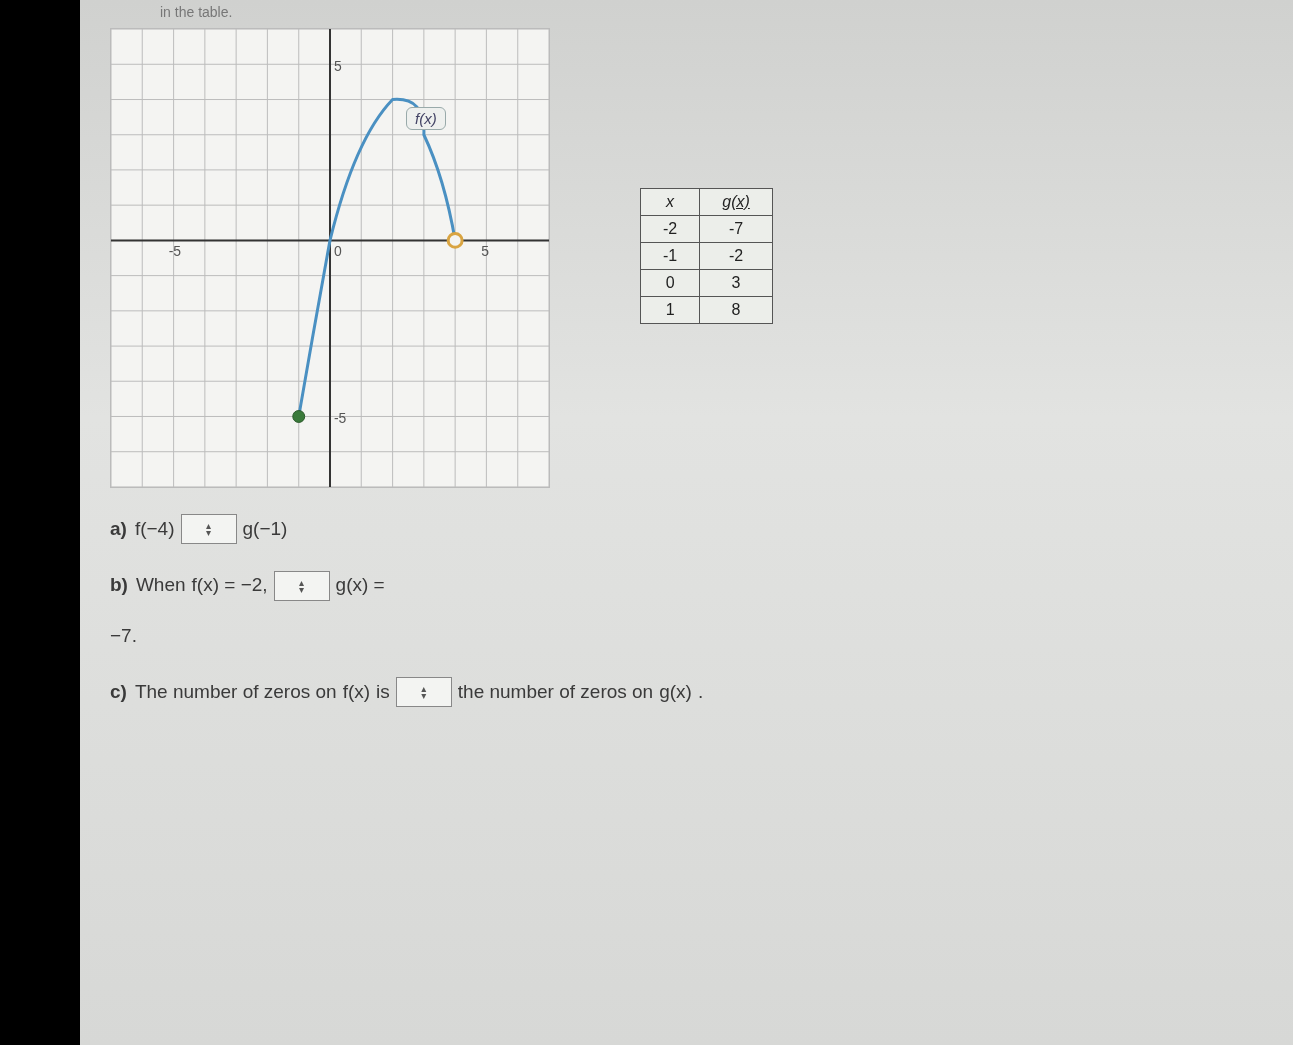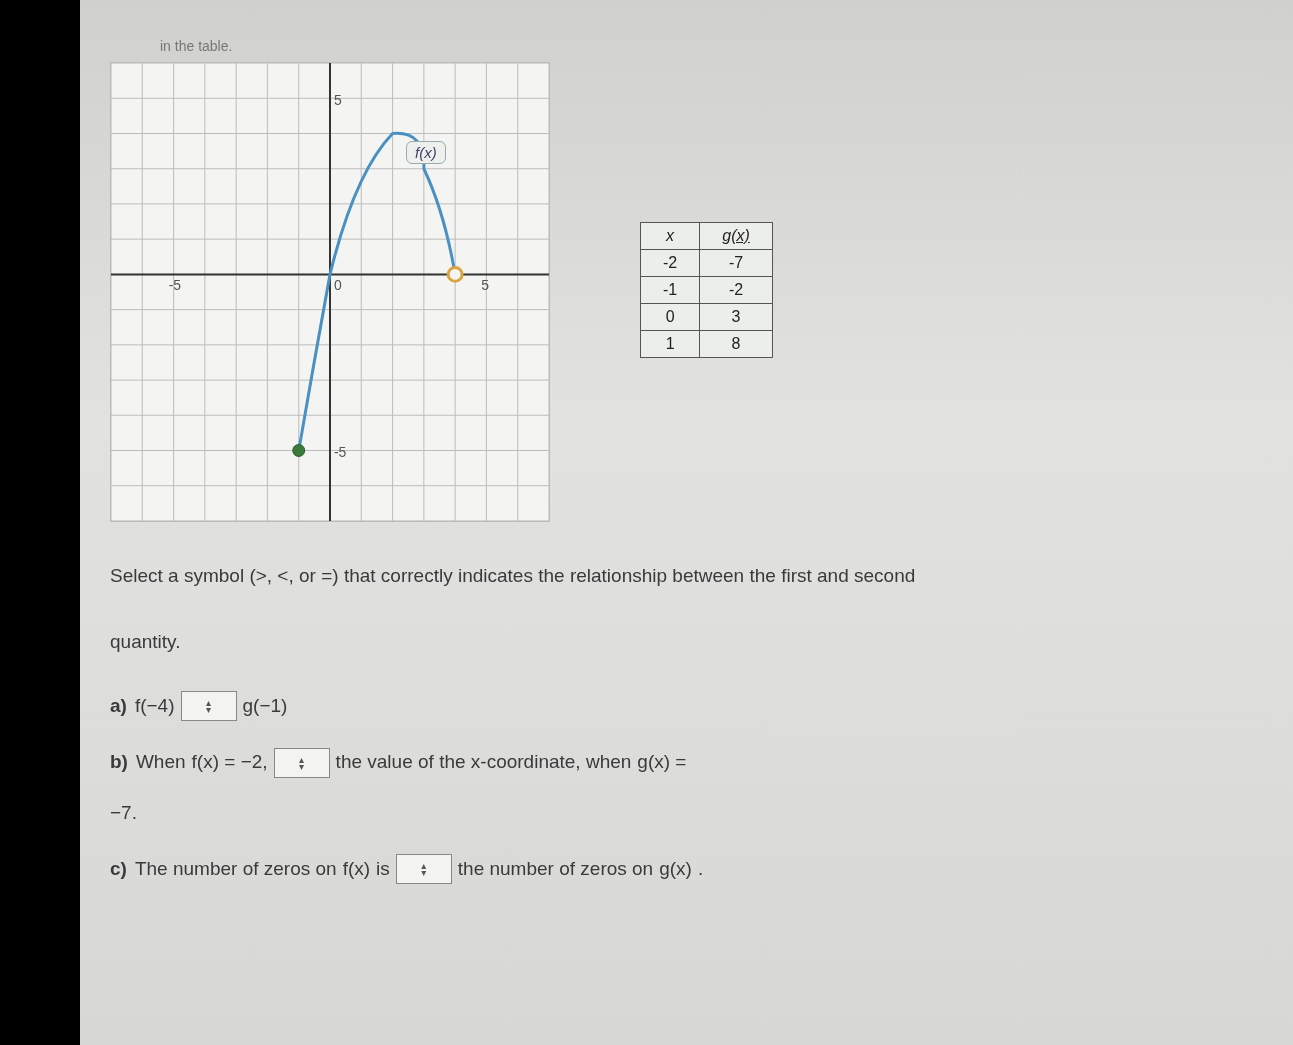--- a/index.html
+++ b/index.html
@@ -19,21 +19,20 @@
     flex: 1;
     padding: 0 30px 40px 30px;
     background: linear-gradient(180deg, #d0d1cf 0%, #e2e3e1 40%, #d7d8d6 100%);
     color: #3a3a3a;
     min-height: 1045px;
   }
   .top-fragment {
     font-size: 14px;
     color: #777;
     padding: 4px 0 8px 50px;
-    margin-top: 34px;
   }
   .upper {
     display: flex;
     align-items: flex-start;
     gap: 90px;
   }
   .graph-wrap {
     width: 440px;
     height: 460px;
     position: relative;
@@ -203,24 +202,20 @@
         <td>3</td>
       </tr>
       <tr>
         <td>1</td>
         <td>8</td>
       </tr>
     </tbody>
       </table>
   </div>
 
-  <div class="question-text">
-    <p>Select a symbol (&gt;, &lt;, or =) that correctly indicates the relationship between the first and second</p>
-    <p>quantity.</p>
-  </div>
 
   <div class="qline">
     <span class="lbl">a)</span>
     <span>f(−4)</span>
     <span class="dropdown">
       <span class="arrows">
         <span>▴</span>
           <span>▾</span>
       </span>
     </span>
@@ -230,21 +225,20 @@
   <div class="qline">
     <span class="lbl">b)</span>
     <span>When </span>
     <span class="ital">f(x) = −2,</span>
     <span class="dropdown">
       <span class="arrows">
         <span>▴</span>
           <span>▾</span>
       </span>
     </span>
-    <span> the value of the x-coordinate, when </span>
     <span class="ital">g(x) =</span>
   </div>
   <div class="qline" style="margin-top:-6px">
     <span>−7.</span>
   </div>
 
   <div class="qline">
     <span class="lbl">c)</span>
     <span>The number of zeros on </span>
     <span class="ital">f(x)</span>

